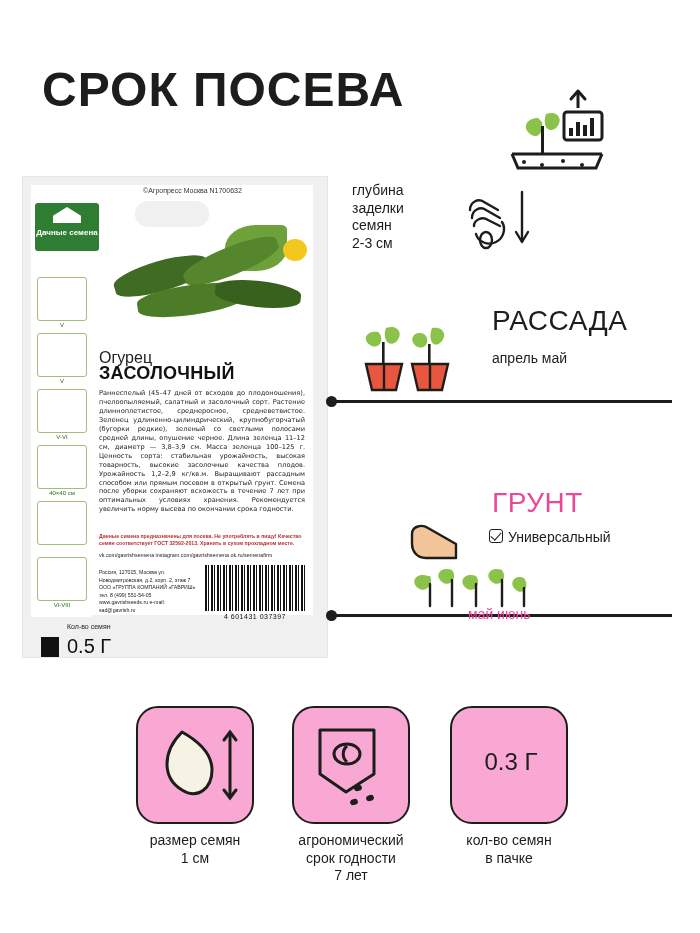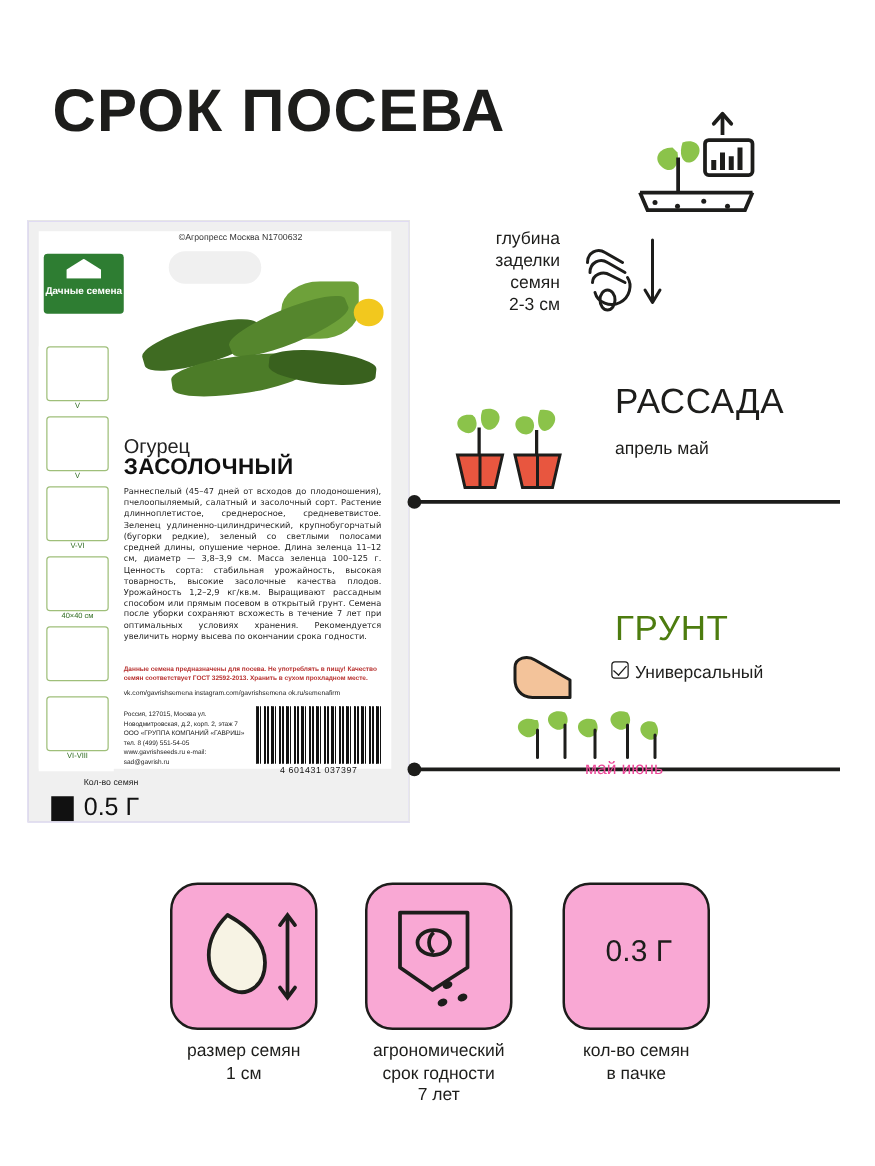--- a/index.html
+++ b/index.html
@@ -24,21 +24,21 @@
     font-family: "Liberation Sans", sans-serif;
   }
   .header-icon {
     position: absolute; left: 508px; top: 26px; width: 98px; height: 92px;
   }
 
   
   .packet {
     position: absolute; left: 22px; top: 176px;
     width: 306px; height: 482px;
-    background: #c4b5fd;
+    background: #5eead4;
     border: 1px solid #e6e6e6;
     overflow: hidden;
   }
   .packet-grey-bg {
     position: absolute; left: 0; top: 0; width: 306px; height: 482px;
     background: #f0f0f0;
   }
   .packet-white {
     position: absolute; left: 8px; top: 8px; width: 282px; height: 430px;
     background: #ffffff;
@@ -139,21 +139,21 @@
   .strip-lbl {
     position: absolute; left: 6px; width: 50px; text-align: center;
     font-size: 6px; color: #2e6b1f;
   }
 
   
   .seed-depth {
     position: absolute; left: 352px; top: 182px; width: 180px;
   }
   .seed-depth-text {
-    font-size: 14px; line-height: 1.25; color: #1d1d1b; text-align: right;
+    font-size: 14px; line-height: 1.25; color: #1d1d1b; text-align: left;
     width: 96px;
   }
   .hand-icon-1 { position: absolute; left: 110px; top: 2px; width: 72px; height: 70px; }
 
   .divider-1 {
     position: absolute; left: 332px; top: 400px; width: 340px; height: 3px; background: #1d1d1b;
   }
   .divider-1::before, .divider-2::before {
     content: ""; position: absolute; left: -6px; top: -4px;
     width: 11px; height: 11px; border-radius: 50%; background: #1d1d1b;
@@ -167,21 +167,21 @@
     position: absolute; left: 492px; top: 305px;
     font-size: 28px; color: #1d1d1b; letter-spacing: .5px;
   }
   .rassada-months {
     position: absolute; left: 492px; top: 350px;
     font-size: 14px; color: #1d1d1b;
   }
 
   .grunt-title {
     position: absolute; left: 492px; top: 487px;
-    font-size: 28px; color: #4d7c0f; letter-spacing: .5px;
+    font-size: 28px; color: #ec4899; letter-spacing: .5px;
   }
   .grunt-check {
     position: absolute; left: 508px; top: 529px;
     font-size: 14px; color: #1d1d1b;
   }
   .check-box {
     position: absolute; left: 489px; top: 529px; width: 14px; height: 14px;
     border: 1.6px solid #1d1d1b; border-radius: 3px;
   }
   .check-box::after {

